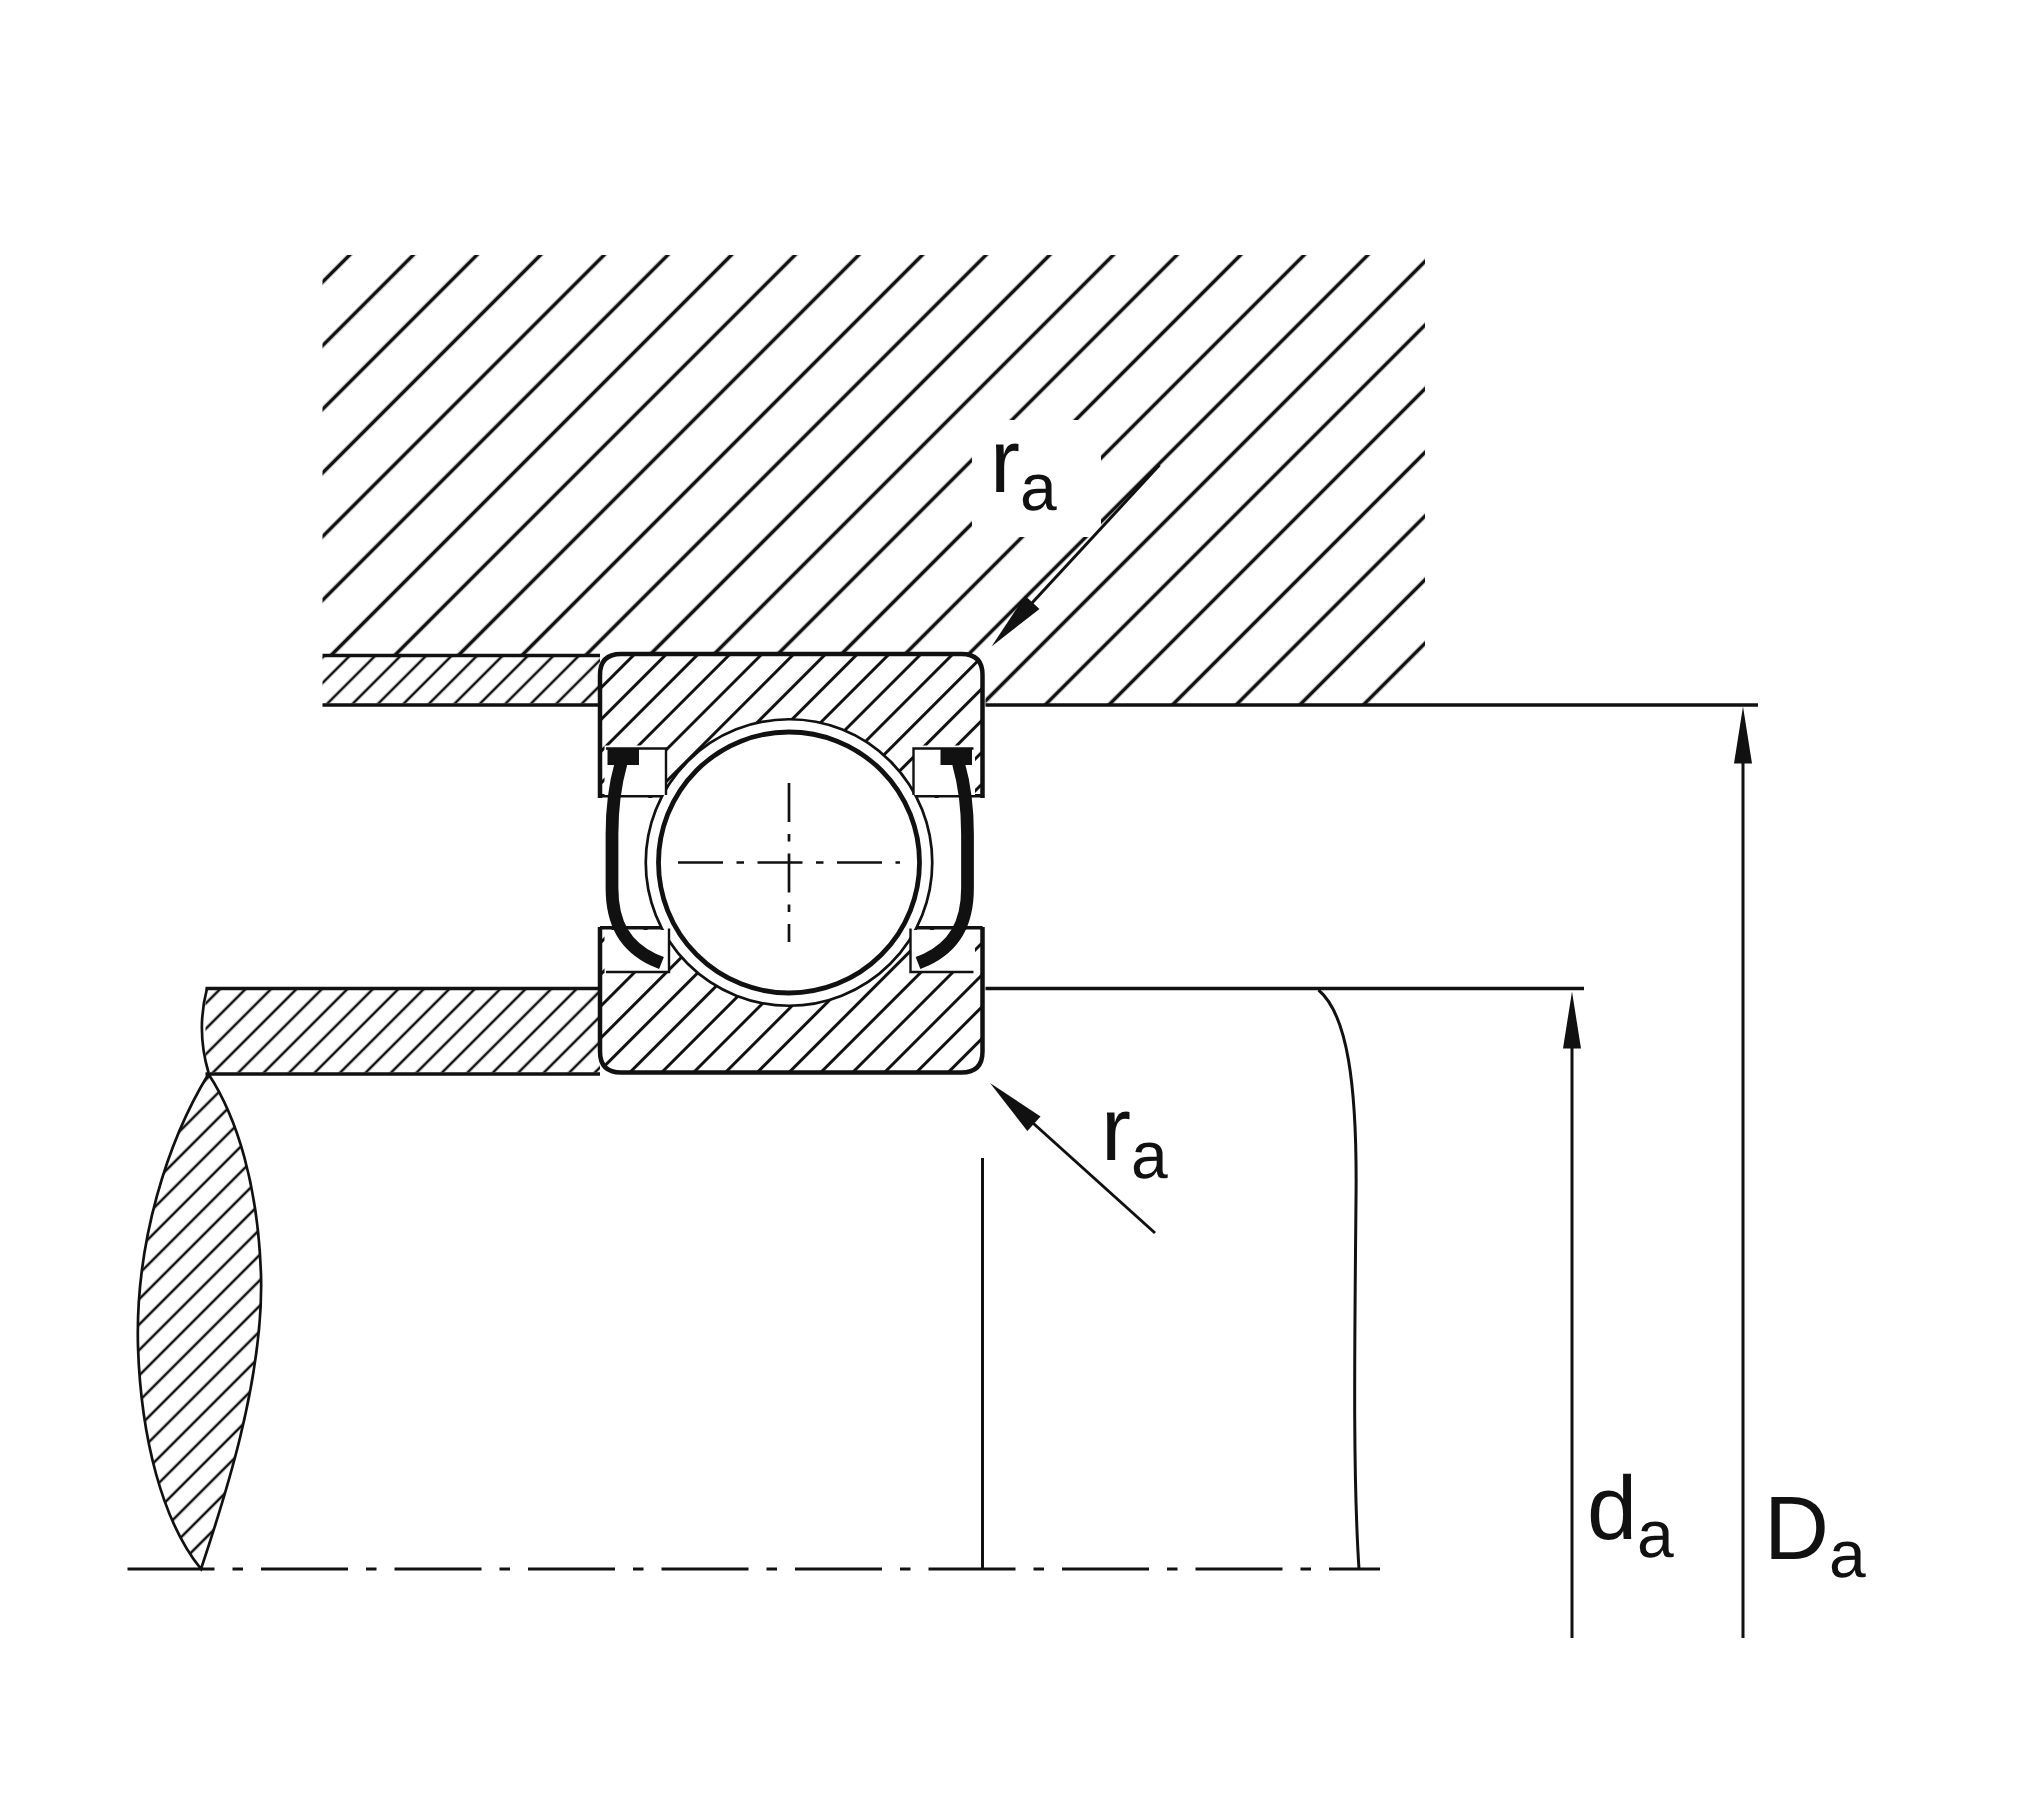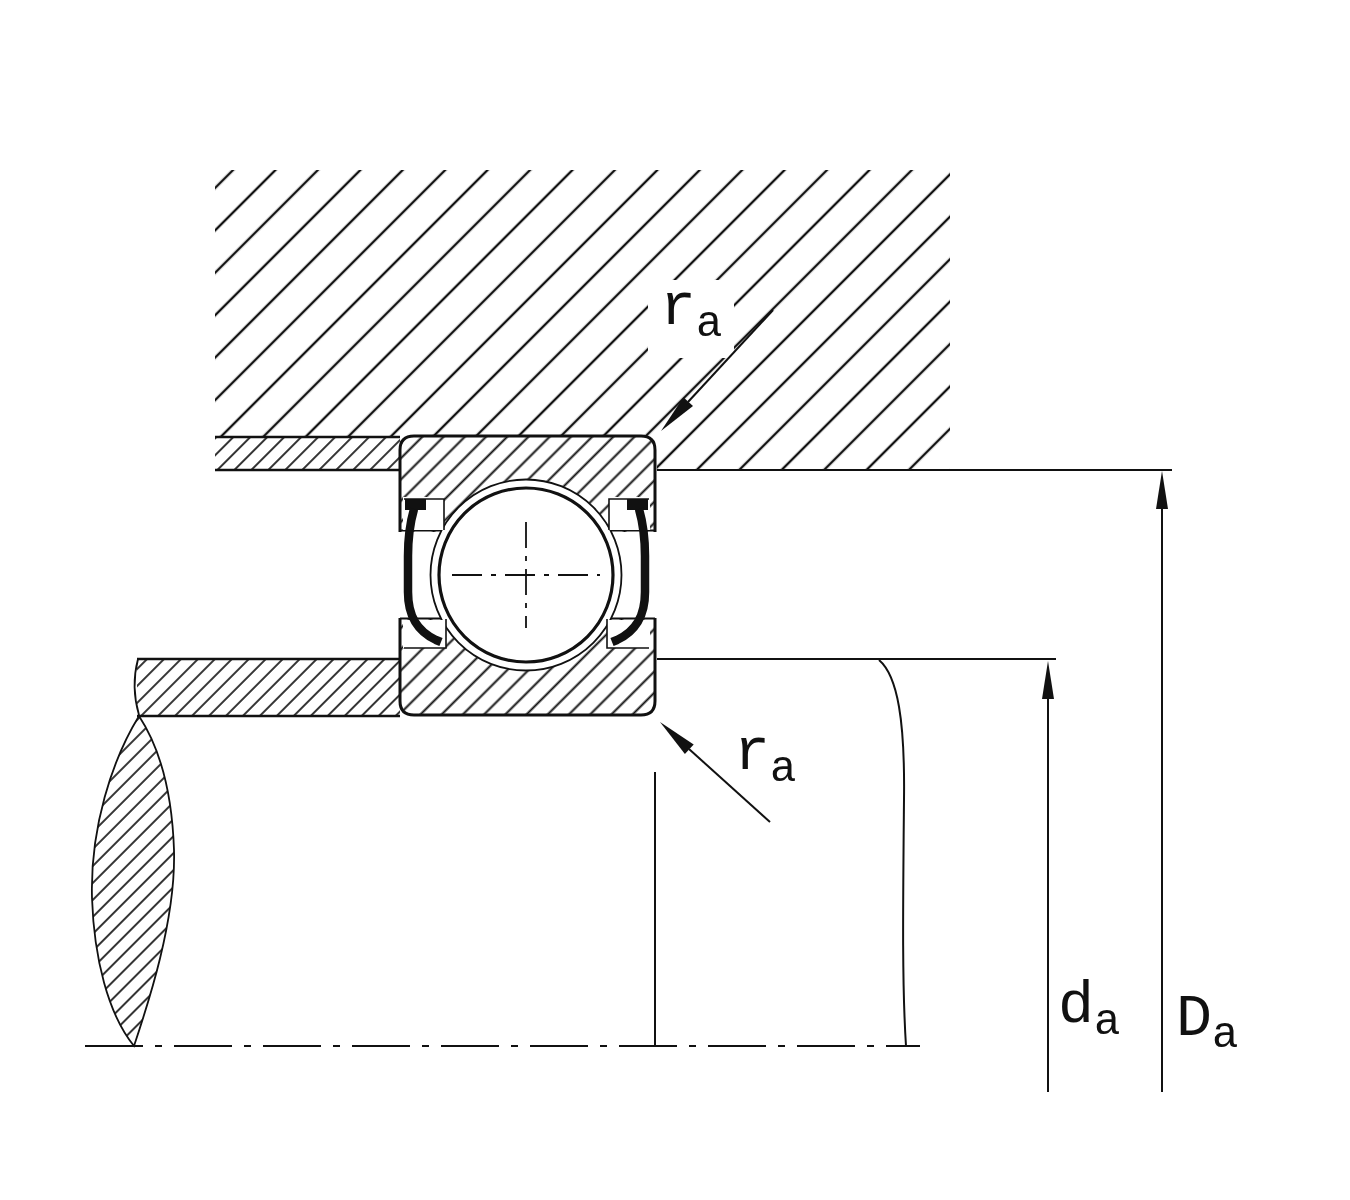--- a/index.html
+++ b/index.html
@@ -1,17 +1,17 @@
 <!DOCTYPE html>
 <html><head>
 <meta charset="utf-8">
 <style>
   html,body{margin:0;padding:0;background:#ffffff;}
   #stage{position:relative;width:1350px;height:1200px;background:#fff;overflow:hidden;
-         font-family:Liberation Mono, monospace;color:#111;text-align:right;}
+         font-family:Liberation Sans, sans-serif;color:#111;text-align:right;}
   #drawing{position:absolute;left:0;top:0;}
   .dim-label{position:absolute;line-height:1;white-space:nowrap;color:#111;}
   .dim-label .main{font-size:60px;}
   .dim-label .sub{font-size:44px;display:inline-block;transform:translateY(12px);}
   .lbl-ra-top{left:660px;top:278px;}
   .lbl-ra-bottom{left:734px;top:723px;}
   .lbl-da{left:1058px;top:976px;}
   .lbl-Da{left:1176px;top:989px;}
 </style>
 </head>

